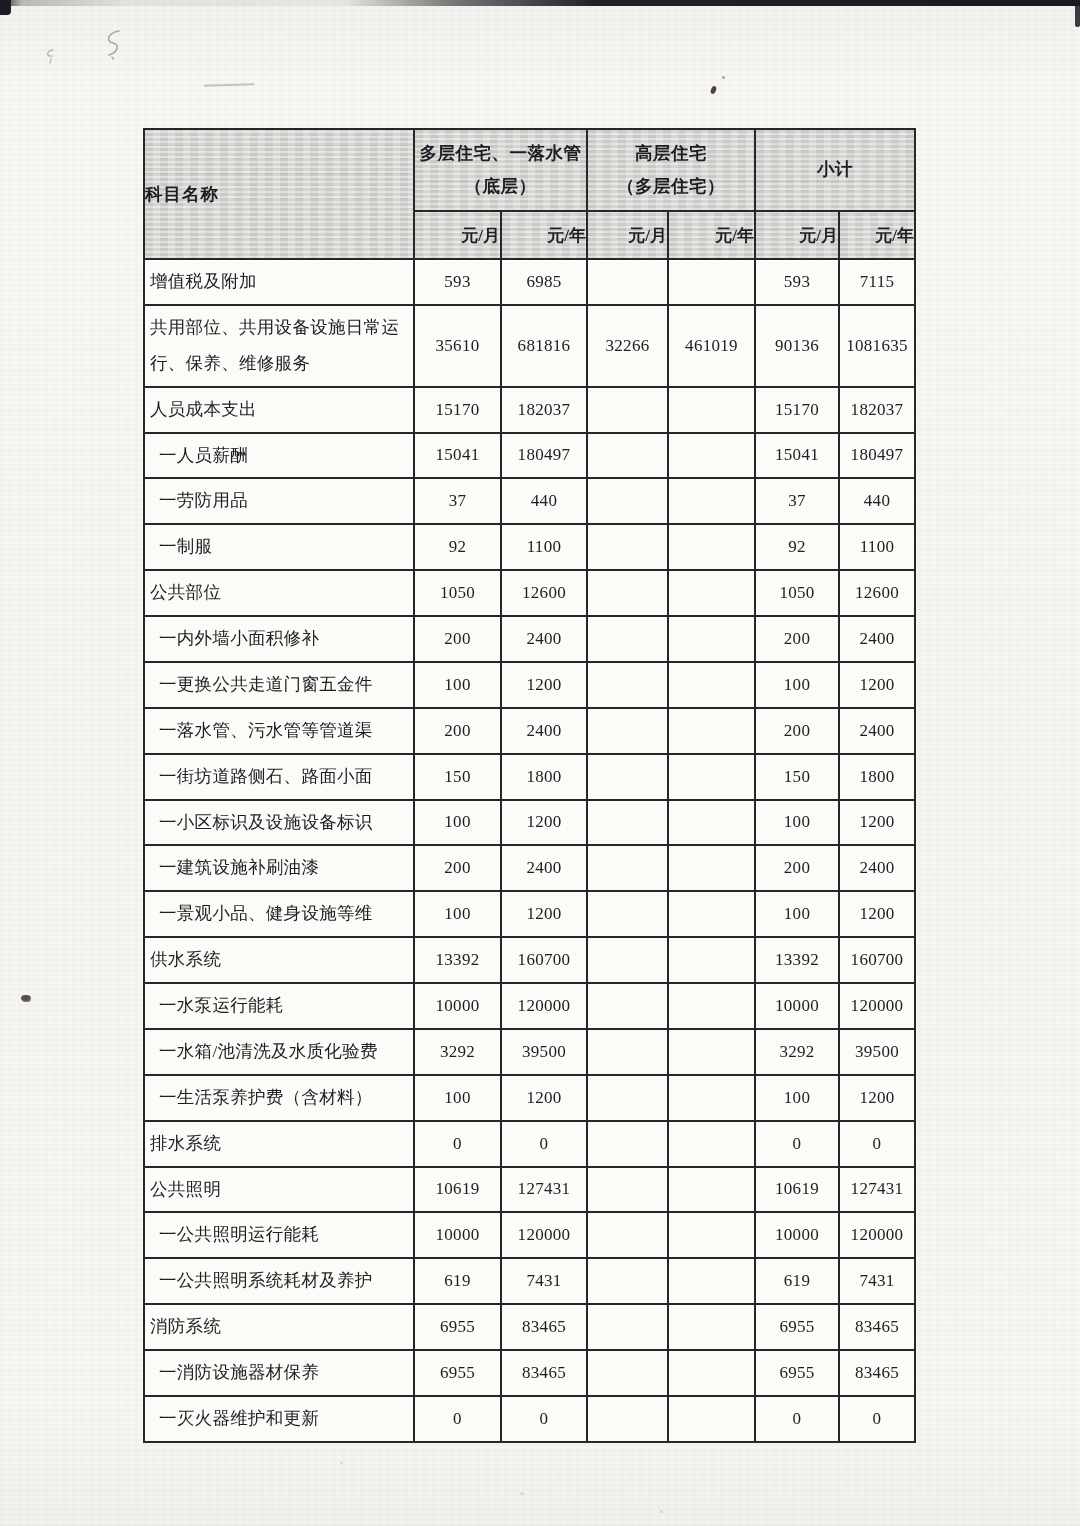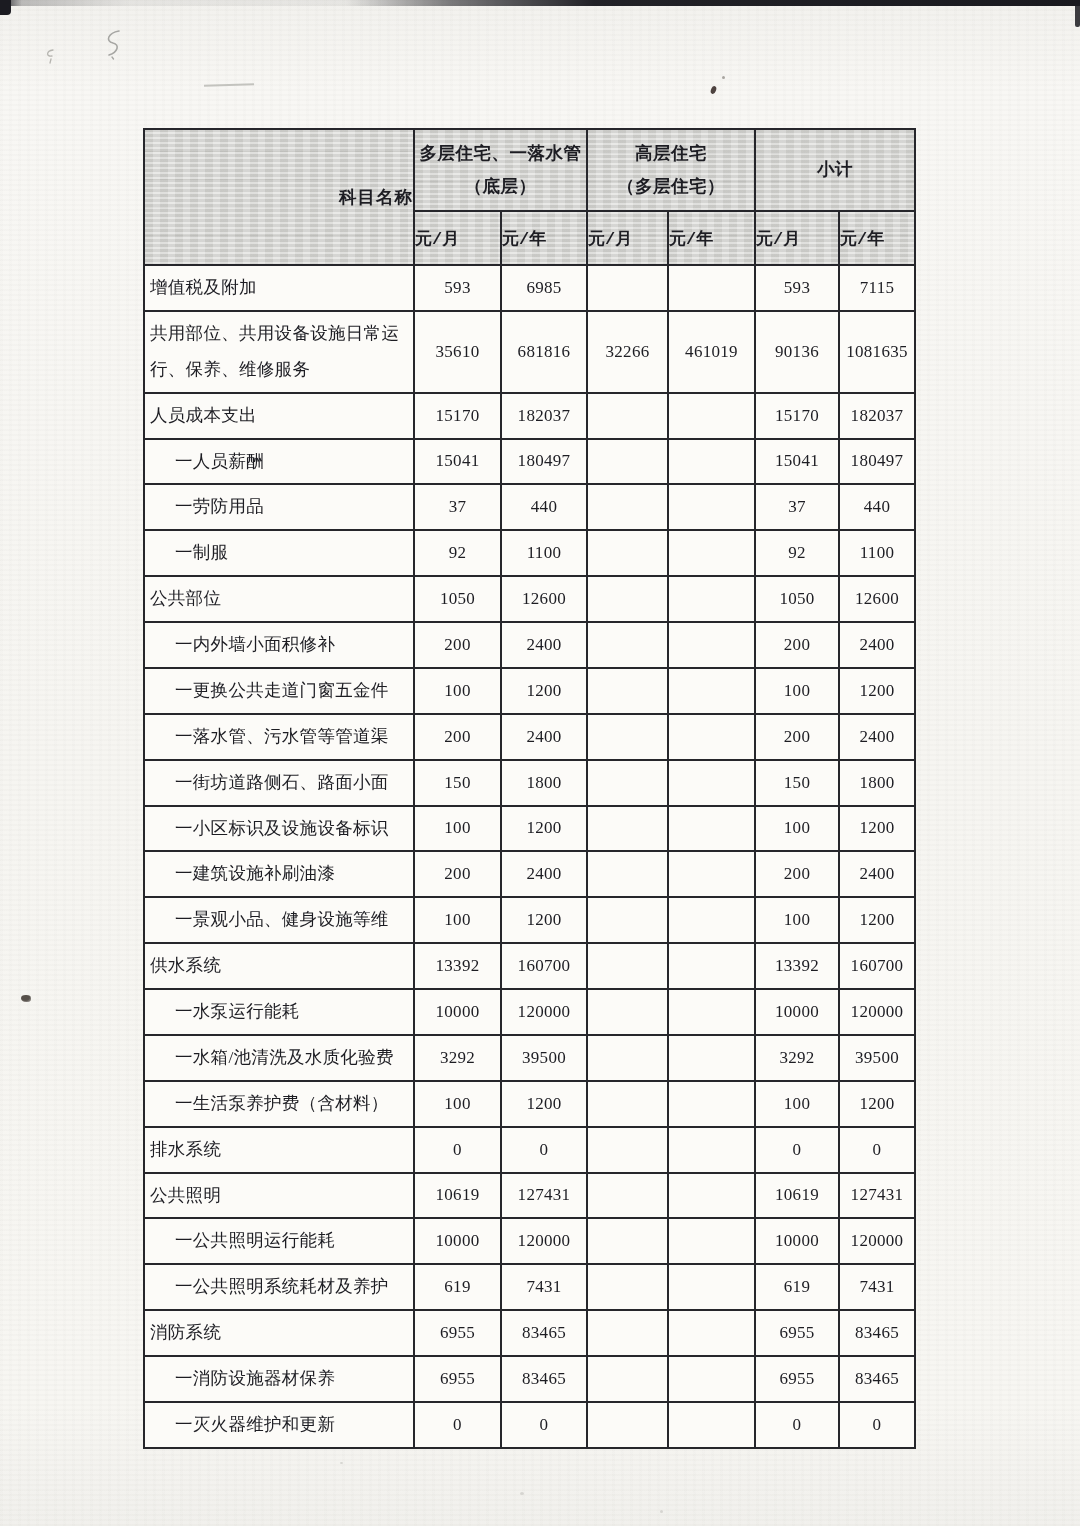--- a/index.html
+++ b/index.html
@@ -52,30 +52,30 @@
     overflow:hidden;
   }
   .fee-table thead th{
     background-color:var(--header-bg);
     background-image:
       repeating-linear-gradient(0deg,rgba(255,255,255,0.30) 0 2px,rgba(90,90,88,0.07) 2px 5px),
       repeating-linear-gradient(90deg,rgba(90,90,88,0.06) 0 8px,rgba(255,255,255,0.16) 8px 15px),
       repeating-linear-gradient(0deg,rgba(110,110,105,0.10) 0 1px,transparent 1px 28px);
     font-weight:bold;font-size:17.5px;
   }
-  th.name-h{height:130px;text-align:right;vertical-align:middle;letter-spacing:1px;}
+  th.name-h{height:130px;text-align:left;vertical-align:middle;letter-spacing:1px;}
   th.group-h{height:82px;vertical-align:middle;}
   .group-h .glwrap{display:flex;flex-direction:column;justify-content:center;align-items:center;gap:15px;min-height:78px;}
   .group-h .gl{line-height:1;letter-spacing:.5px;}
   .group-h .gl:empty{display:none;}
-  tr.unit-row th{height:54px;text-align:left;vertical-align:middle;font-size:17px;font-family:Liberation Mono, monospace;}
+  tr.unit-row th{height:48px;text-align:right;vertical-align:middle;font-size:17px;}
   .fee-table td{background:var(--cell-bg);height:44px;font-size:17px;vertical-align:middle;}
   td.name{line-height:2.05;padding:4px 4px 4px 5px;font-size:17.5px;letter-spacing:.3px;}
   tr.category td.name{font-weight:normal;}
-  tr.sub td.name{padding-left:30px;font-weight:normal;}
+  tr.sub td.name{padding-left:14px;font-weight:normal;}
   td.val{text-align:center;font-family:"Liberation Serif","DejaVu Serif",serif;letter-spacing:.3px;}
 </style>
 </head>
 <body>
 
 <div class="grain"></div>
 
 <div class="top-edge"></div>
 <div class="corner-blob"></div>
 <div class="right-strip"></div>

